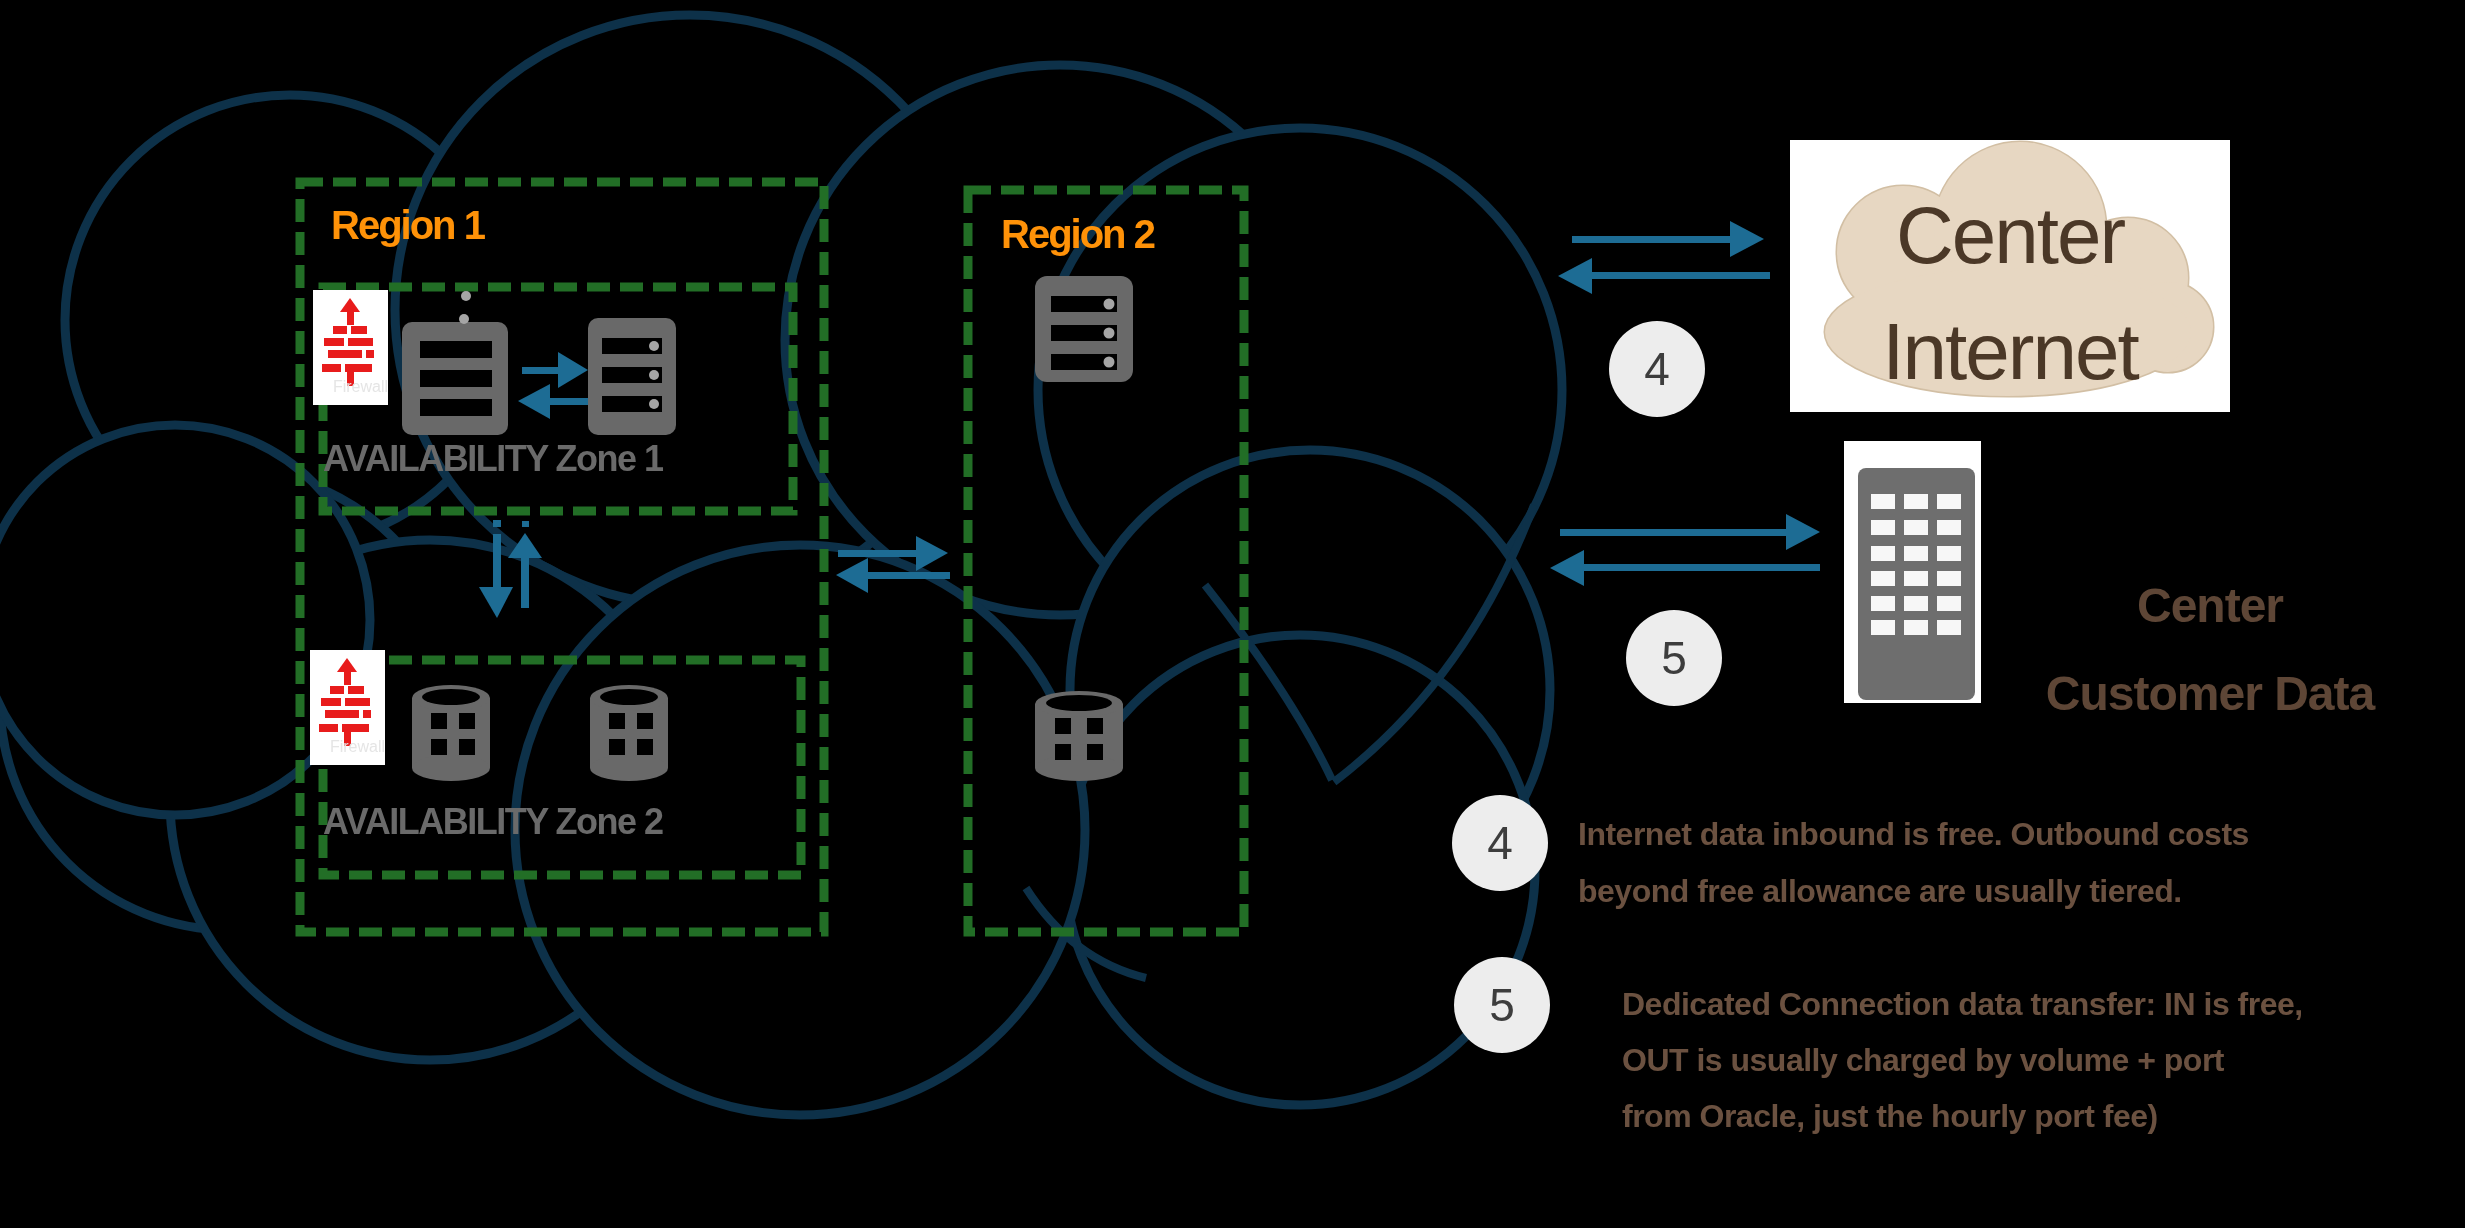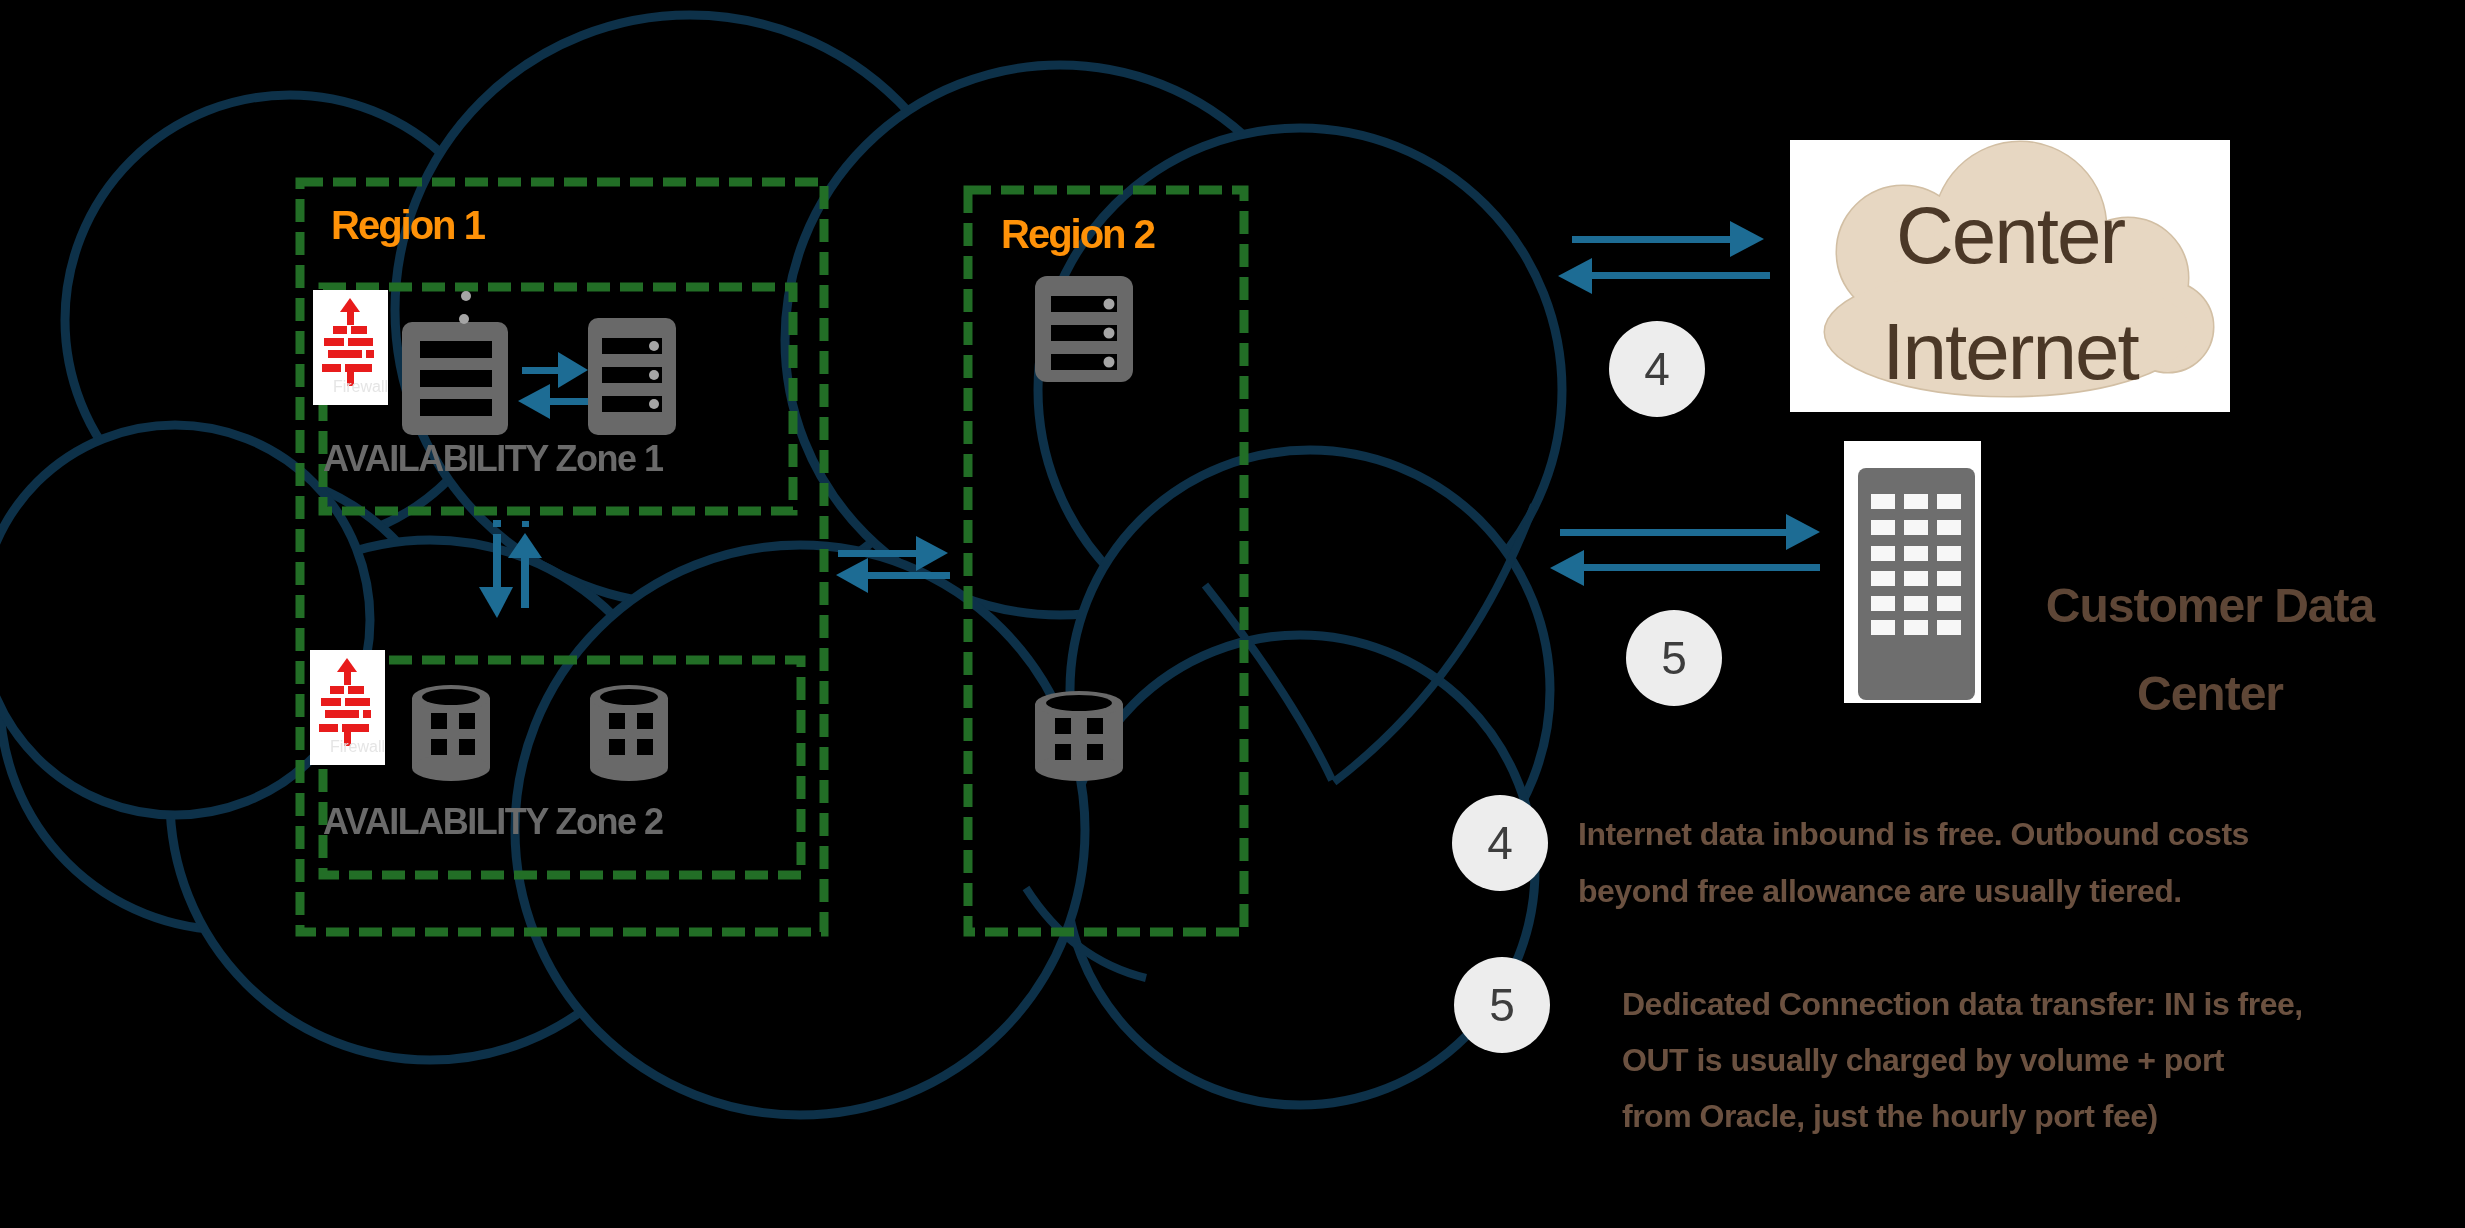--- a/index.html
+++ b/index.html
@@ -238,22 +238,22 @@
 
   <div class="abs label-fw" style="left:313px;top:378px;width:75px;">Firewall</div>
   <div class="abs label-fw" style="left:310px;top:738px;width:75px;">Firewall</div>
 
   <div class="abs pi-text" style="left:1790px;top:178px;width:440px;">
     <div>Center</div>
     <div>Internet</div>
   </div>
 
   <div class="abs cdc-text" style="left:2010px;top:562px;width:400px;">
+    <div>Center</div>
     <div>Customer Data</div>
-    <div>Center</div>
   </div>
 
   <div class="abs num-circle" style="left:1609px;top:321px;">4</div>
   <div class="abs num-circle" style="left:1626px;top:610px;">5</div>
   <div class="abs num-circle" style="left:1452px;top:795px;">4</div>
   <div class="abs num-circle" style="left:1454px;top:957px;">5</div>
 
   <div class="abs ann-text" style="left:1578px;top:806px;">
     <div>Internet data inbound is free. Outbound costs</div>
     <div>beyond free allowance are usually tiered.</div>

